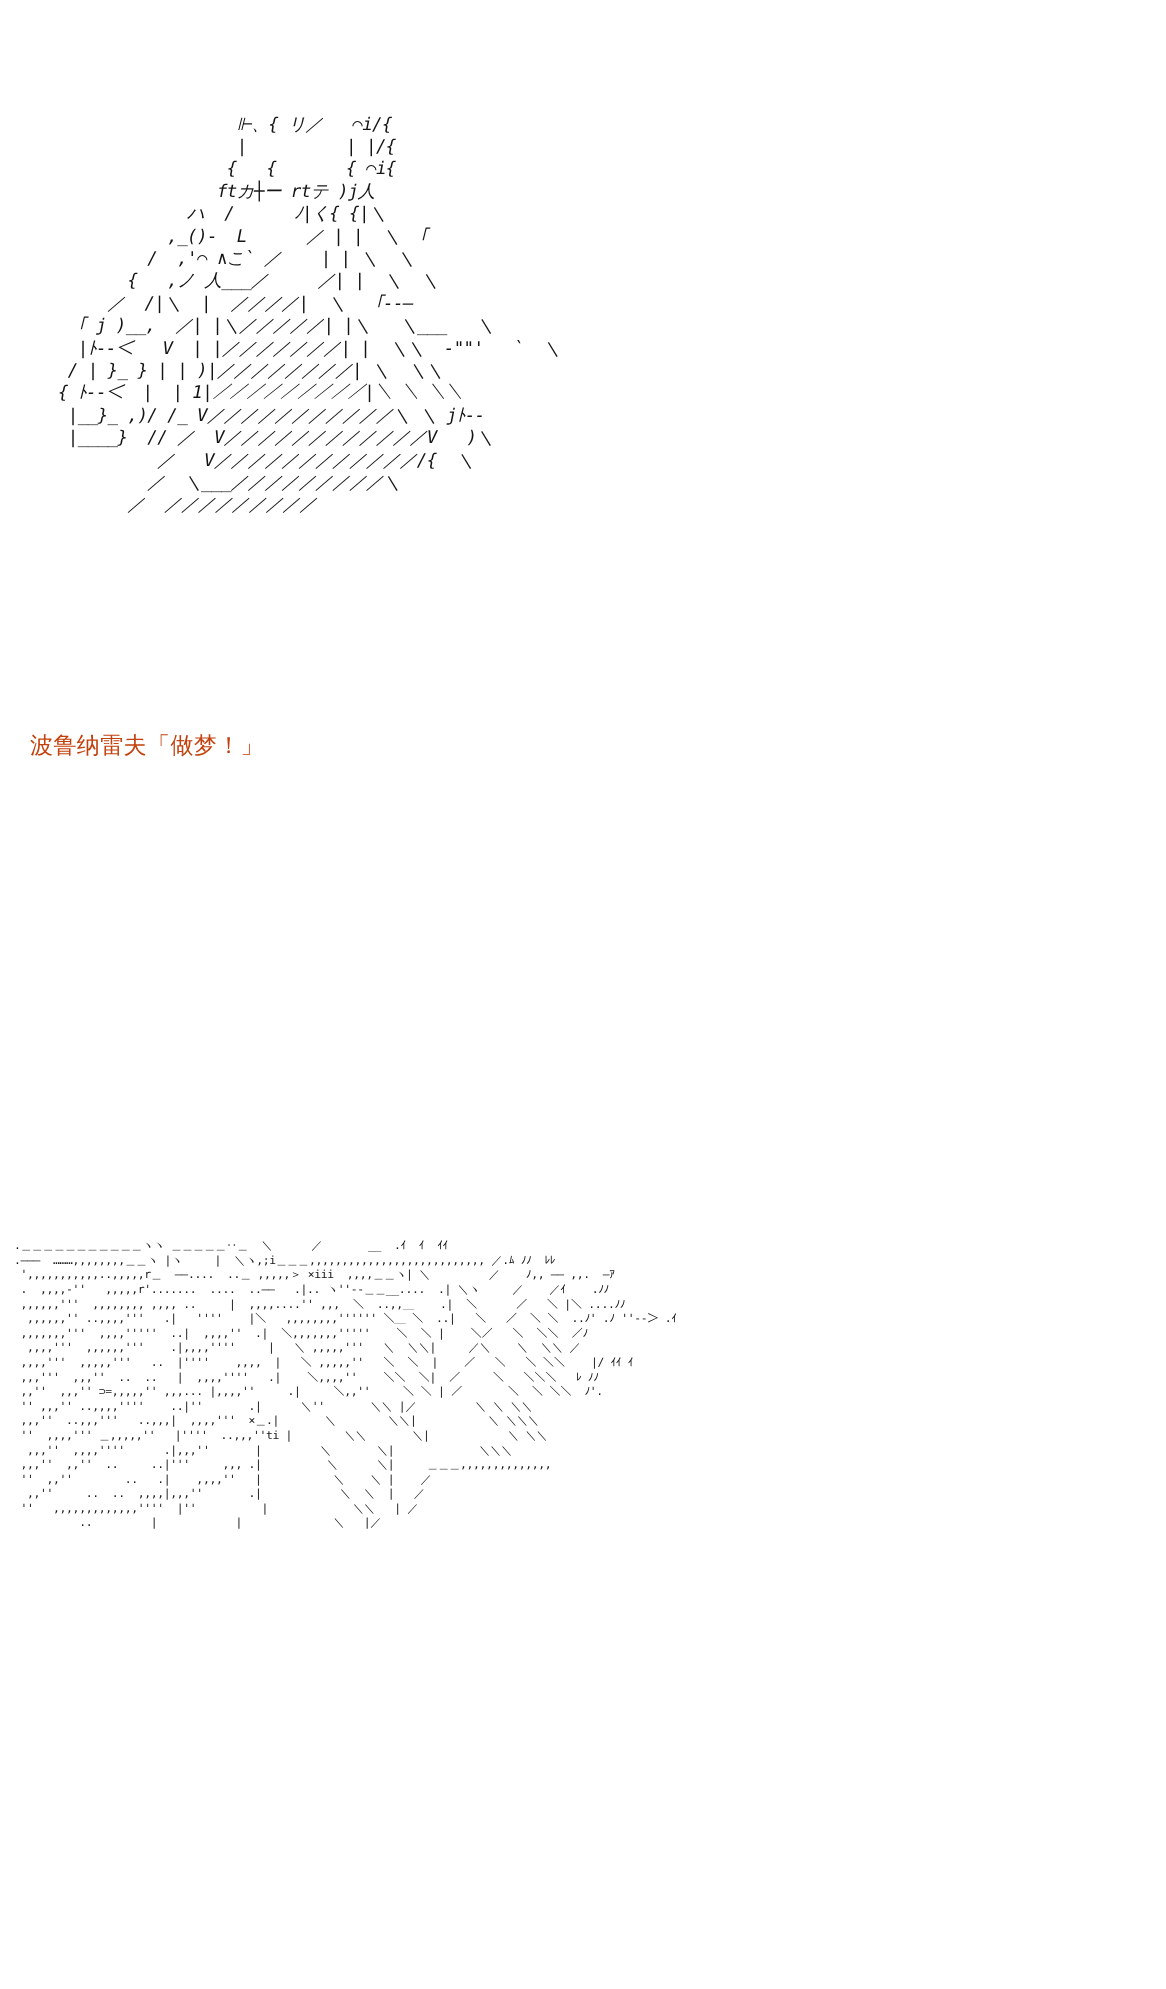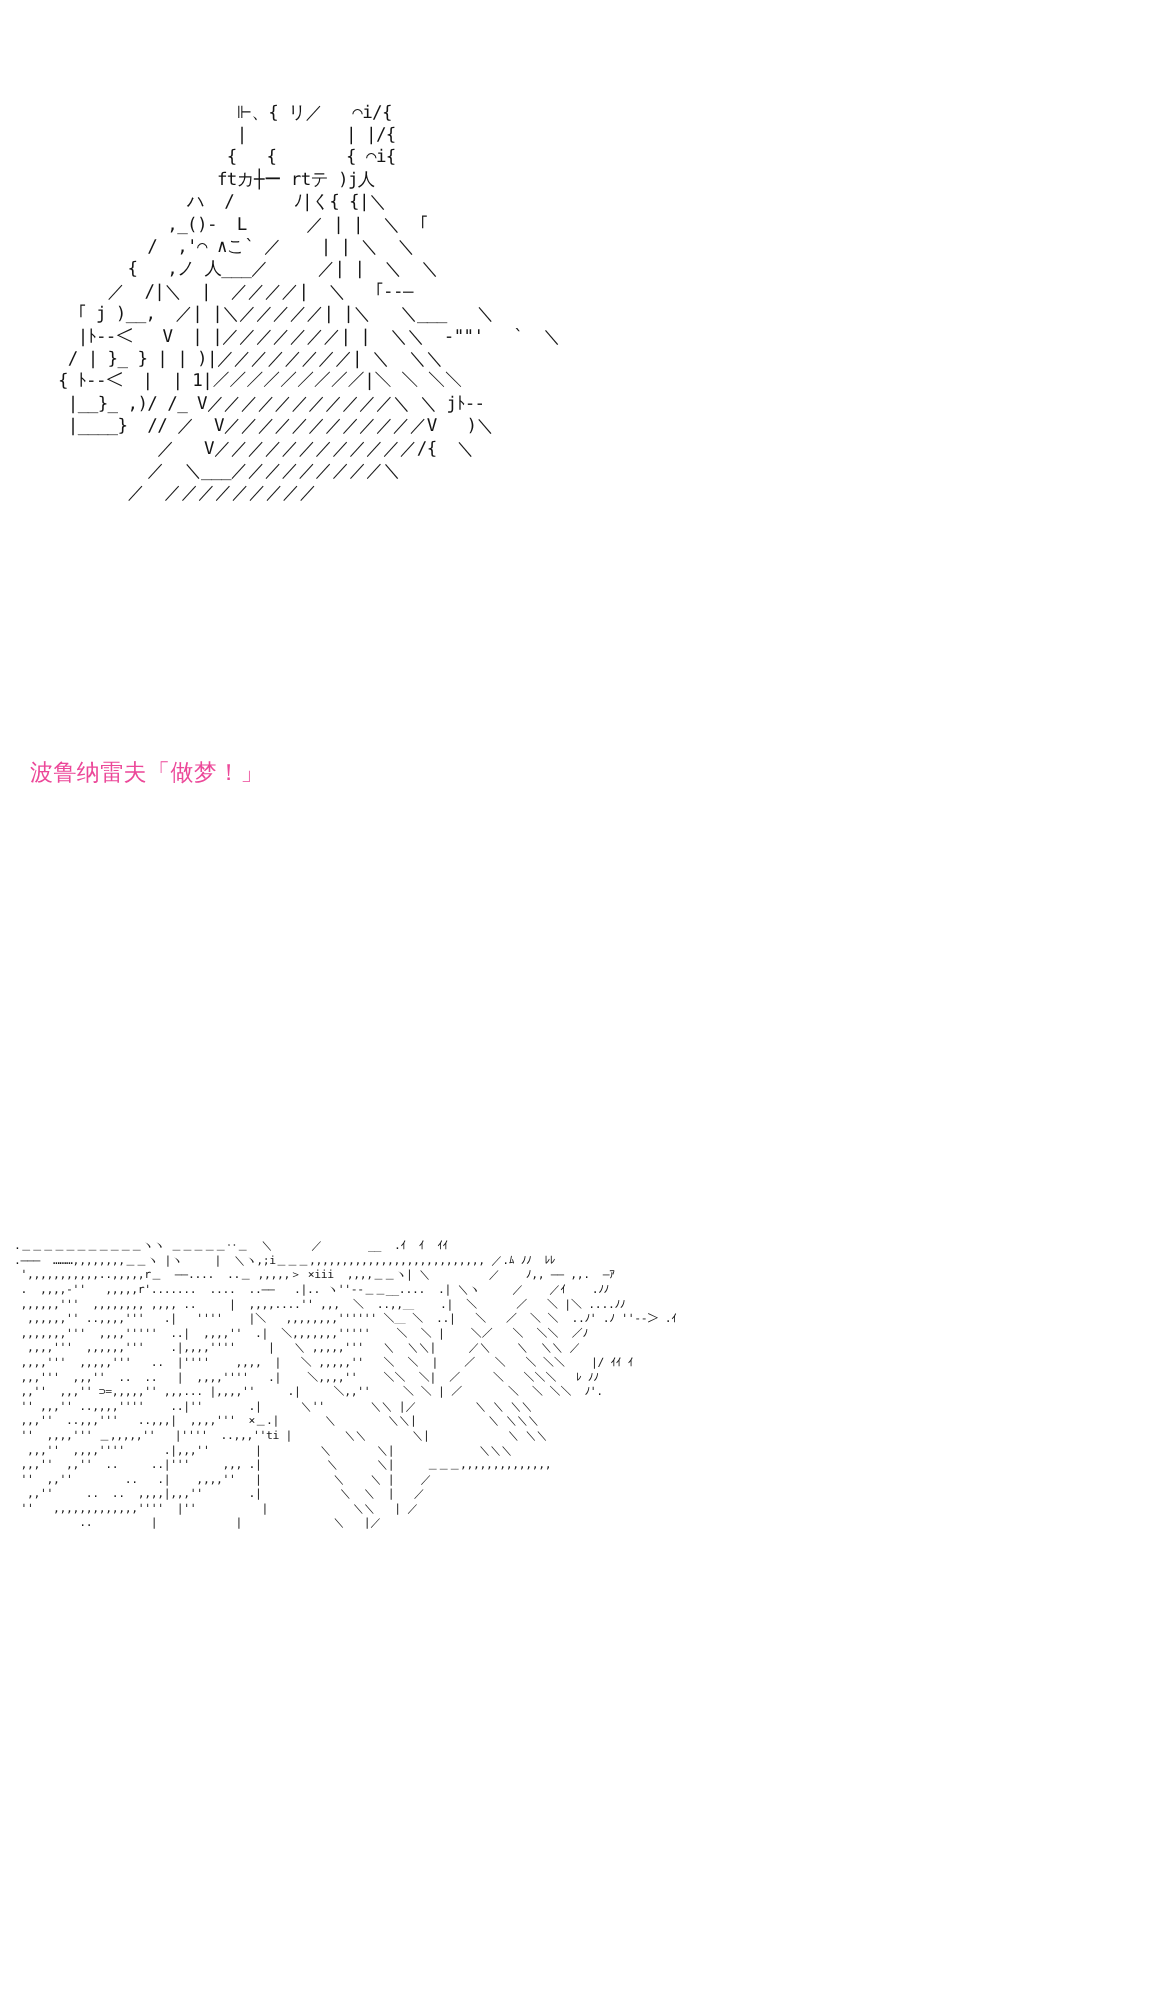--- a/index.html
+++ b/index.html
@@ -26,47 +26,48 @@
     position: absolute;
     white-space: pre;
     font-family: "DejaVu Sans Mono", "Liberation Mono", monospace;
     color: #1a1a1a;
     -webkit-font-smoothing: none;
     text-rendering: geometricPrecision;
   }
 
   #aa-top {
     left: 48px;
-    top: 84px;
+    top: 96px;
     font-size: 17.5px;
     line-height: 22.4px;
     letter-spacing: -0.6px;
     color: #141414;
+    font-style: italic;
   }
 
   #aa-bottom {
     left: 14px;
     top: 1228px;
     font-size: 11.2px;
     line-height: 14.6px;
     letter-spacing: -0.35px;
     color: #161616;
     transform: scaleX(1.02);
     transform-origin: left top;
   }
 
   
   .caption-line {
     position: absolute;
     left: 30px;
-    top: 755px;
+    top: 728px;
     font-family: "DejaVu Sans", "Liberation Sans", sans-serif;
     font-size: 23px;
     line-height: 34px;
-    color: #ec4899;
+    color: #c2410c;
     white-space: pre;
     letter-spacing: 0.4px;
   }
 </style>
 </head>
 <body>
 
 <div class="page">
 
   <pre class="aa-block" id="aa-top">                   ⊩、{ リ／   ⌒i/{

